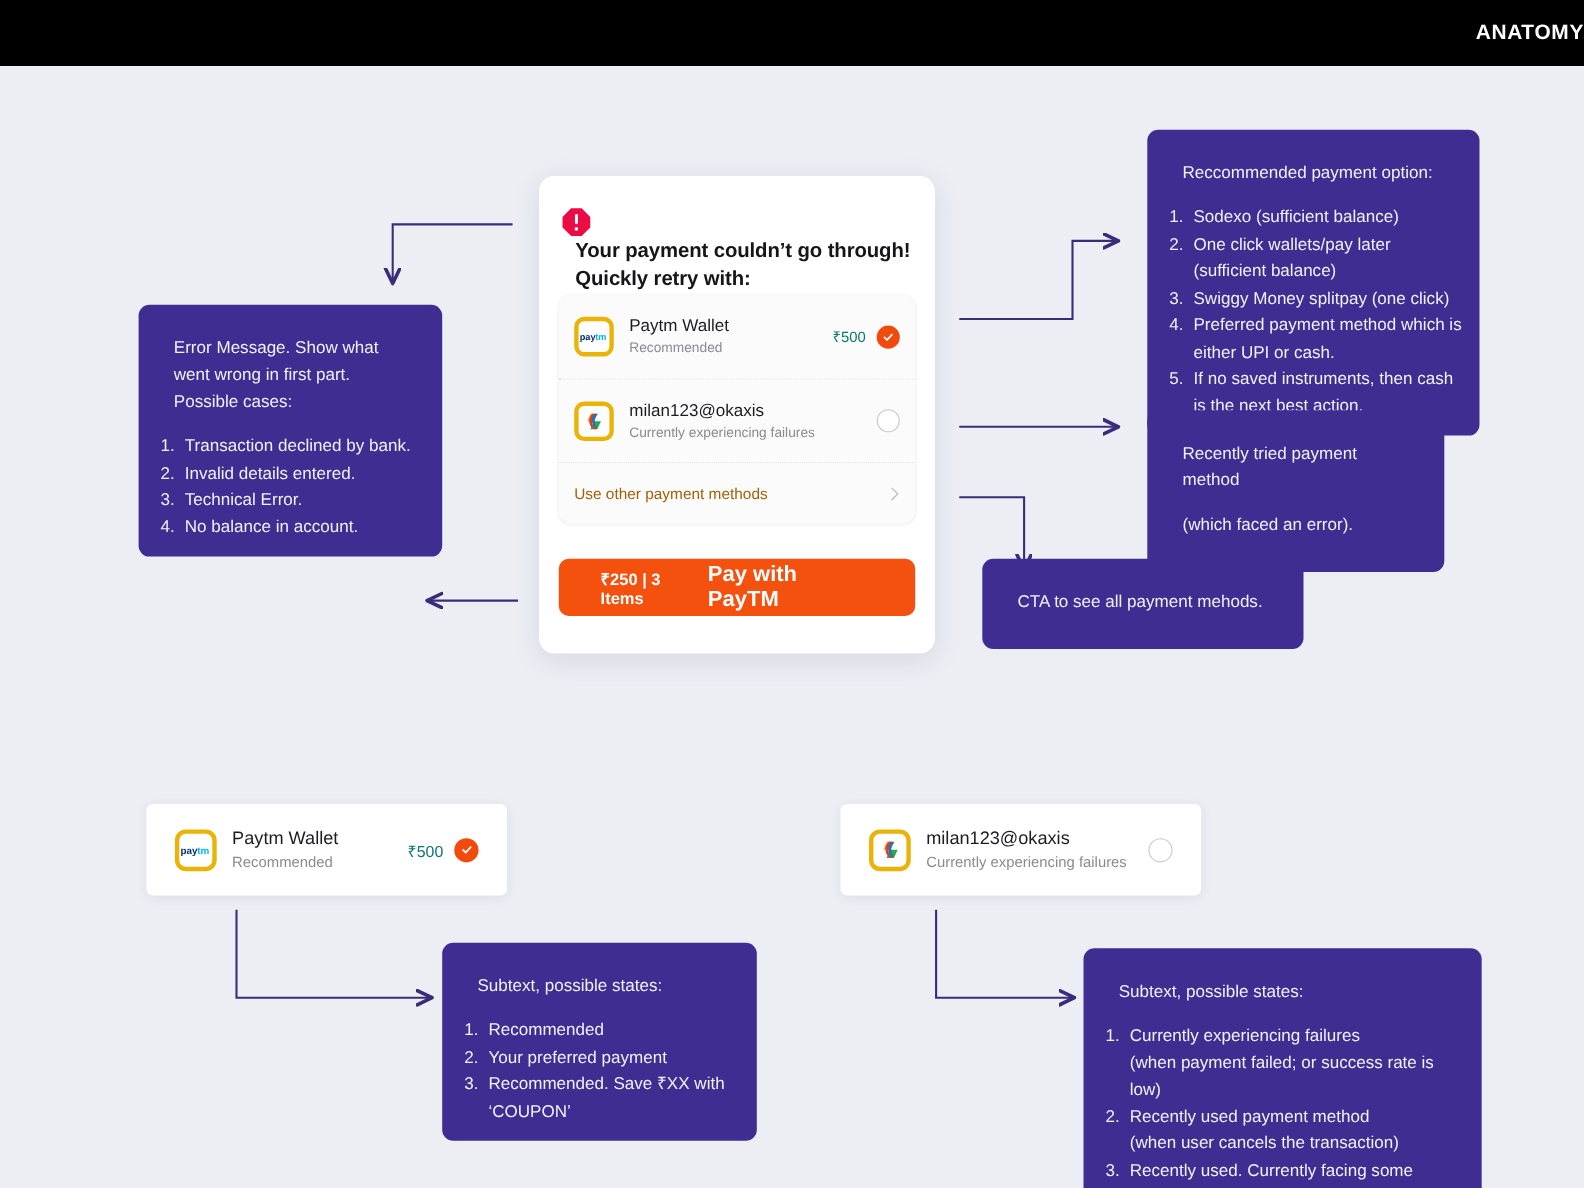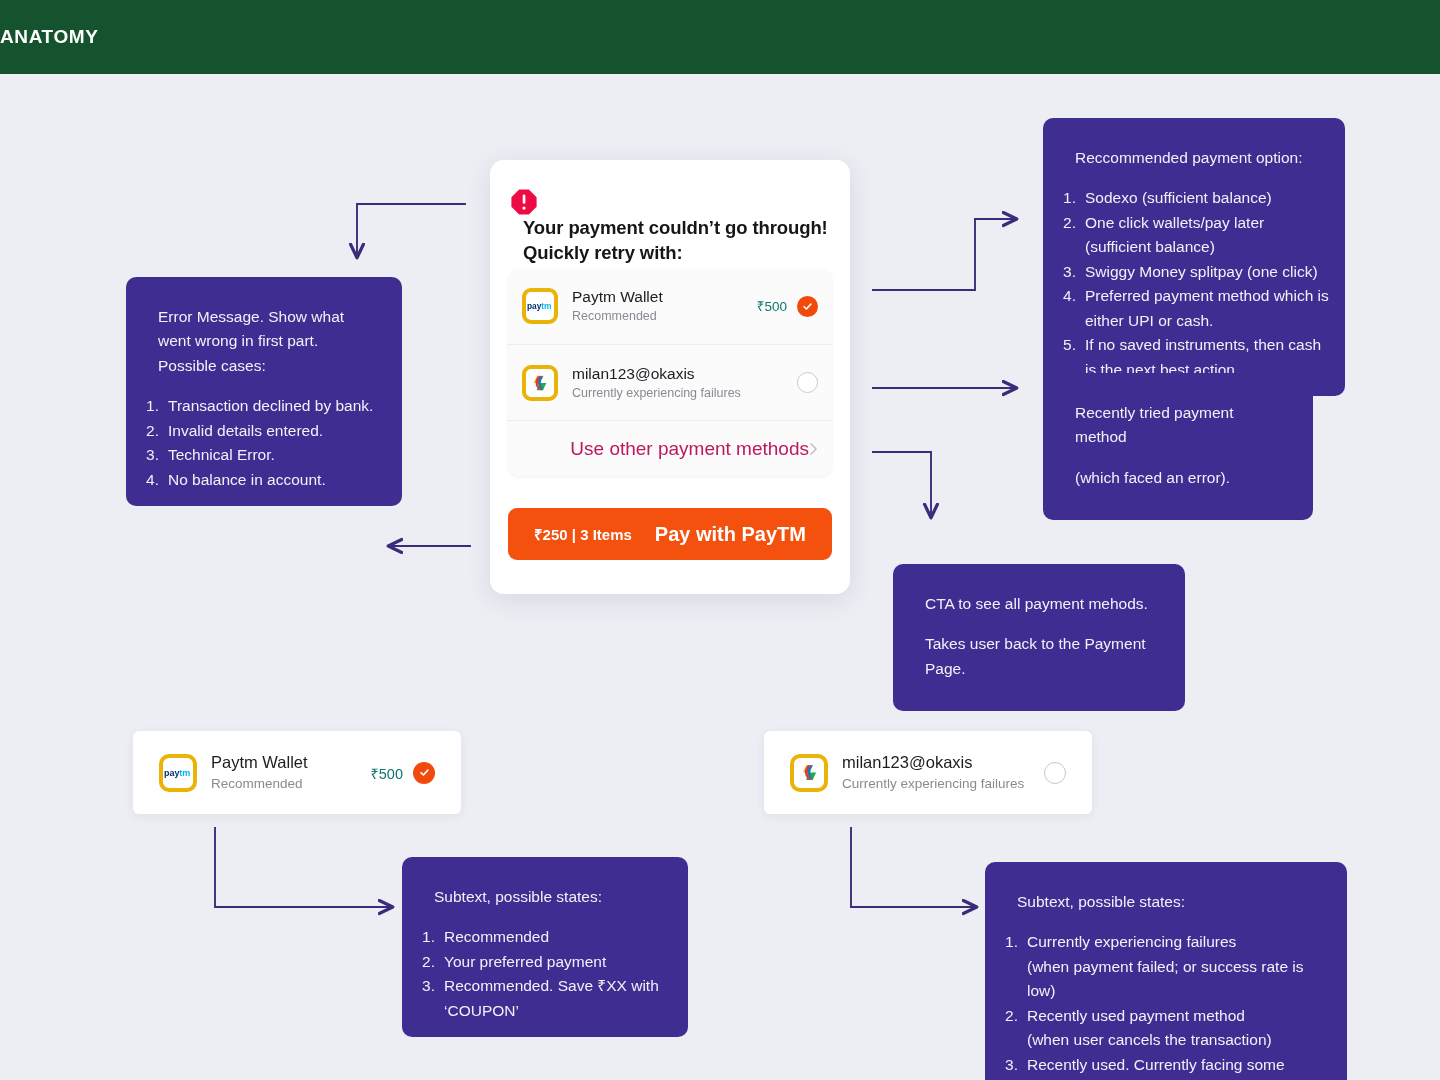--- a/index.html
+++ b/index.html
@@ -8,23 +8,23 @@
     width: 1440px; height: 1080px;
     font-family: "Liberation Sans", sans-serif;
     background: #eceef4;
     overflow: hidden;
   }
   #stage { position: relative; width: 1440px; height: 1080px; }
 
   
   .header {
     position: absolute; left: 0; top: 0;
-    width: 1440px; height: 74px;
-    background: #14532d;
-    display: flex; align-items: center; justify-content: flex-start;
+    width: 1440px; height: 60px;
+    background: #000000;
+    display: flex; align-items: center; justify-content: flex-end;
   }
   .header-title {
     color: #ffffff; font-size: 19px; font-weight: bold;
     letter-spacing: 0.6px;
   }
 
   
   .note {
     position: absolute;
     background: #3f2d91;
@@ -118,30 +118,30 @@
   .radio-off {
     width: 21px; height: 21px; border-radius: 50%;
     border: 1.6px solid #c9c9d1; background: #fff;
   }
 
   .other-row {
     display: flex; align-items: center;
     padding: 0 14px; height: 56px;
     border-top: 1px dotted #e3e3e8;
   }
-  .other-label { flex: 1 1 auto; font-size: 19px; color: #be185d; text-align: right; }
+  .other-label { flex: 1 1 auto; font-size: 14px; color: #a16207; }
   .chev { flex: 0 0 auto; opacity: 0.45; }
 
   .paybtn {
     position: absolute; left: 18px; top: 348px;
     width: 324px; height: 52px;
     background: #f4500e;
     border-radius: 9px;
     display: flex; align-items: center; justify-content: space-between;
-    padding: 0 26px;
+    padding: 0 38px;
     color: #ffffff;
     border: none;
   }
   .paybtn-amount { font-size: 15px; font-weight: bold; }
   .paybtn-cta { font-size: 20px; font-weight: bold; }
 
   
   .ex-card {
     position: absolute;
     background: #ffffff;
@@ -278,23 +278,22 @@
       <li><span>Preferred payment method which is either UPI or cash.</span></li>
       <li><span>If no saved instruments, then cash is the next best action.</span></li>
     </ol>
   </div>
 
   <div class="note" style="left:1043px; top:373px; width:270px;">
     <p>Recently tried payment method</p>
     <p>(which faced an error).</p>
   </div>
 
-  <div class="note" style="left:893px; top:564px; width:292px;">
+  <div class="note" style="left:893px; top:508px; width:292px;">
     <p>CTA to see all payment mehods.</p>
-    <p>Takes user back to the Payment Page.</p>
   </div>
 
 
   <div class="note" style="left:402px; top:857px; width:286px;">
     <p>Subtext, possible states:</p>
     <ol>
       <li><span>Recommended</span></li>
       <li><span>Your preferred payment</span></li>
       <li><span>Recommended. Save ₹XX with ‘COUPON’</span></li>
     </ol>

